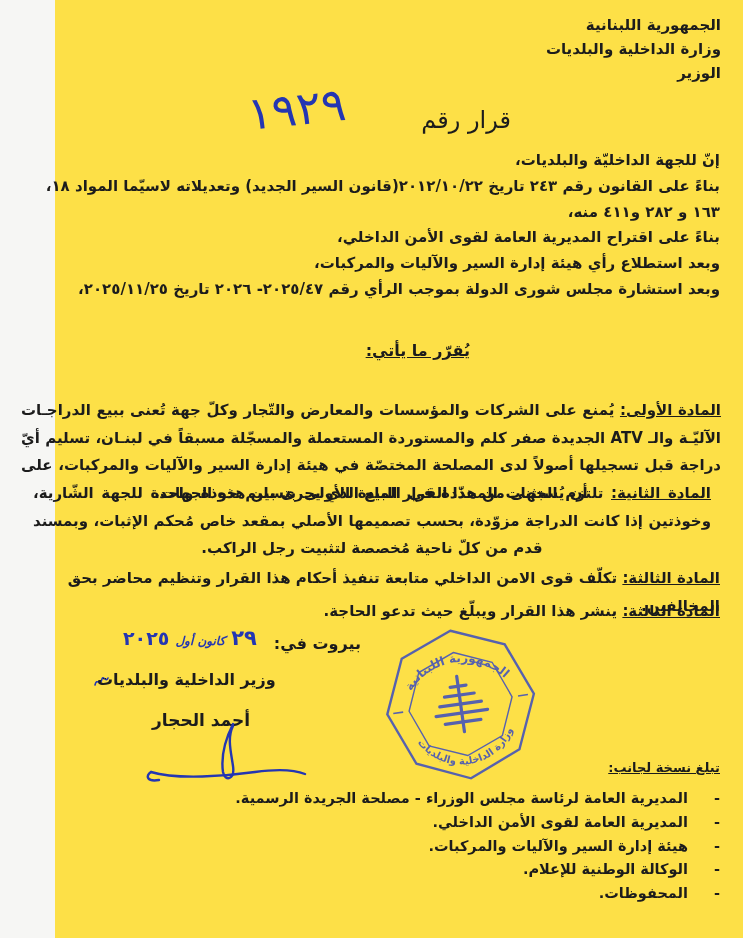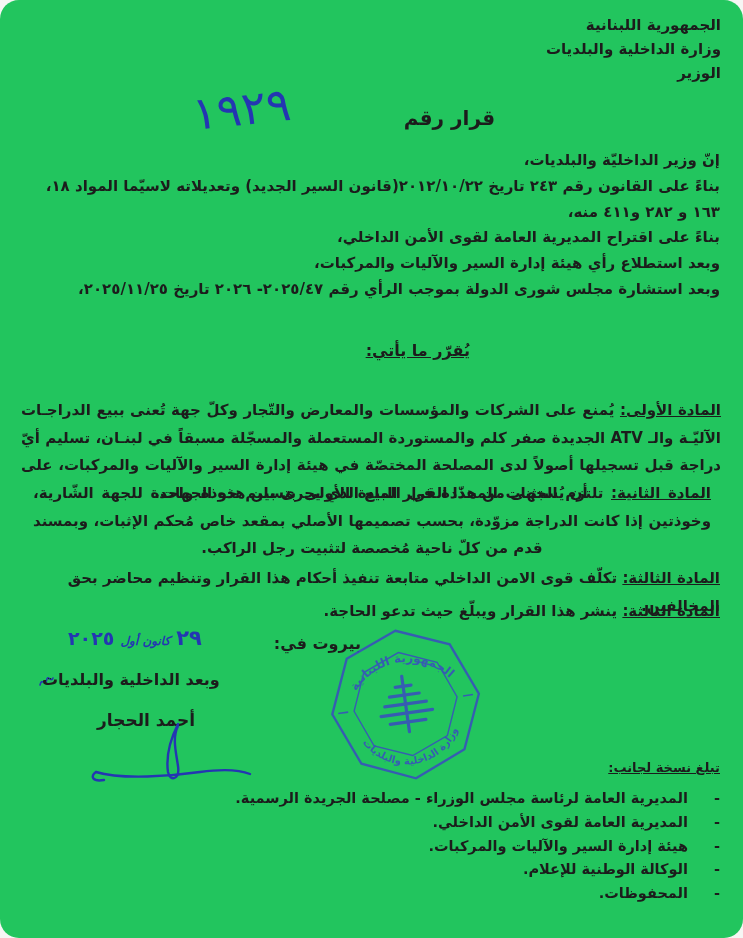--- a/index.html
+++ b/index.html
@@ -3,35 +3,34 @@
 <meta charset="utf-8">
 <style>
   html,body{margin:0;padding:0;}
   body{
     width:743px;height:938px;
     background:#f6f6f4;
     font-family:"DejaVu Sans", sans-serif;
     overflow:hidden;
   }
   .page{
-    position:relative;width:743px;height:938px;
-    background:#22c55e;
+    position:relative;width:688px;height:938px;
+    background:#fde047;
     color:#1c1c1c;
     direction:rtl;
-    border-radius:19px;
   }
   .abs{position:absolute;}
   .hdr{
     top:13px;right:22px;text-align:right;
     font-size:15px;font-weight:bold;line-height:24px;
     letter-spacing:.2px;
   }
   .decree-label{
-    top:106px;right:248px;
-    font-size:20px;font-weight:bold;
+    top:106px;right:232px;
+    font-size:24px;font-weight:normal;
   }
   .decree-number{
     top:82px;left:192px;
     font-size:46px;
     color:#2436b2;
     transform:rotate(-6deg);
     letter-spacing:10px;
     font-weight:normal;
   }
   .preamble{
@@ -98,21 +97,21 @@
   <div class="abs hdr">
     <div>الجمهورية اللبنانية</div>
     <div>وزارة الداخلية والبلديات</div>
     <div>الوزير</div>
   </div>
 
   <div class="abs decree-label">قرار رقم</div>
   <div class="abs decree-number">١٩٢٩</div>
 
   <div class="abs preamble">
-    <div>إنّ وزير الداخليّة والبلديات،</div>
+    <div>إنّ للجهة الداخليّة والبلديات،</div>
     <div>بناءً على القانون رقم ٢٤٣ تاريخ  ٢٠١٢/١٠/٢٢(قانون السير الجديد) وتعديلاته لاسيّما المواد ١٨،</div>
     <div>١٦٣ و ٢٨٢ و٤١١ منه،</div>
     <div>بناءً على اقتراح المديرية العامة لقوى الأمن الداخلي،</div>
     <div>وبعد استطلاع رأي هيئة إدارة السير والآليات والمركبات،</div>
     <div>وبعد استشارة مجلس شورى الدولة  بموجب الرأي رقم ٢٠٢٥/٤٧- ٢٠٢٦  تاريخ ٢٠٢٥/١١/٢٥،</div>
   </div>
 
   <div class="abs decides">يُقرّر ما يأتي:</div>
 
   <div class="abs article art1">
@@ -165,21 +164,21 @@
       </g>
     </svg>
   </div>
 
   <div class="abs pre-mark">
     <svg width="16" height="18" viewBox="0 0 16 18">
       <path d="M2,12 C4,4 7,14 9,6 C10,2 13,10 15,5" fill="none" stroke="#2436b2" stroke-width="1.6" stroke-linecap="round"></path>
     </svg>
   </div>
 
-  <div class="abs minister-line">وبعد الداخلية والبلديات</div>
+  <div class="abs minister-line">وزير الداخلية والبلديات</div>
   <div class="abs minister-name">أحمد الحجار</div>
 
   <div class="abs sig">
     <svg width="175" height="72" viewBox="0 0 175 72">
       <g fill="none" stroke="#2436b2" stroke-width="2.4" stroke-linecap="round">
         <path d="M96,4 C88,20 84,38 86,52 C88,62 98,60 96,46 C94,32 90,18 96,6"></path>
         <path d="M14,52 C40,60 90,56 118,52 C140,49 158,50 168,54"></path>
         <path d="M14,52 C8,56 10,62 22,60"></path>
       </g>
     </svg>

